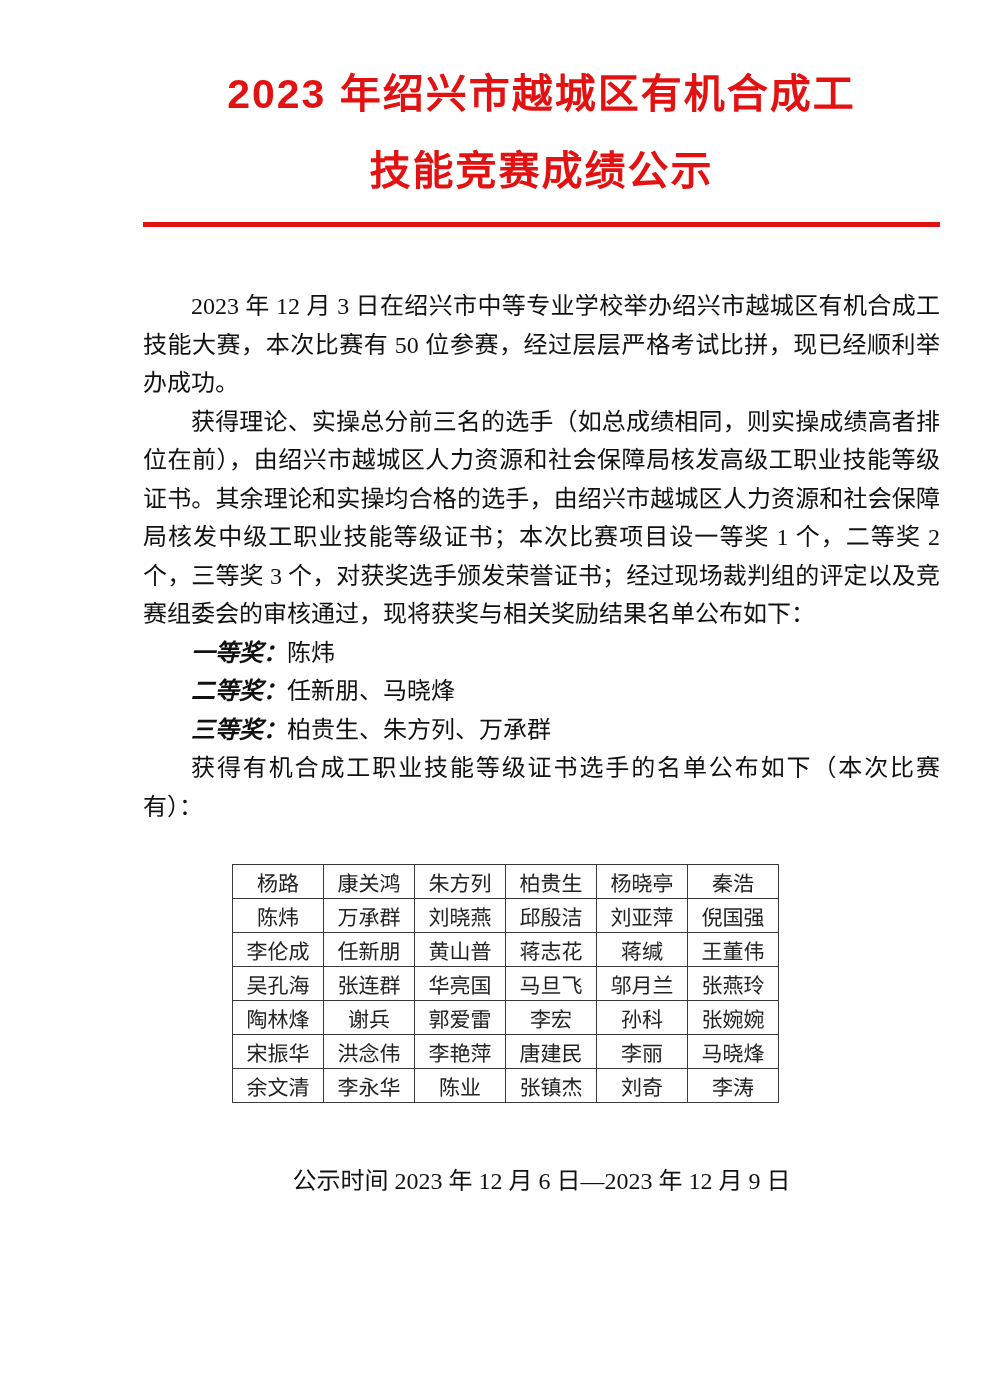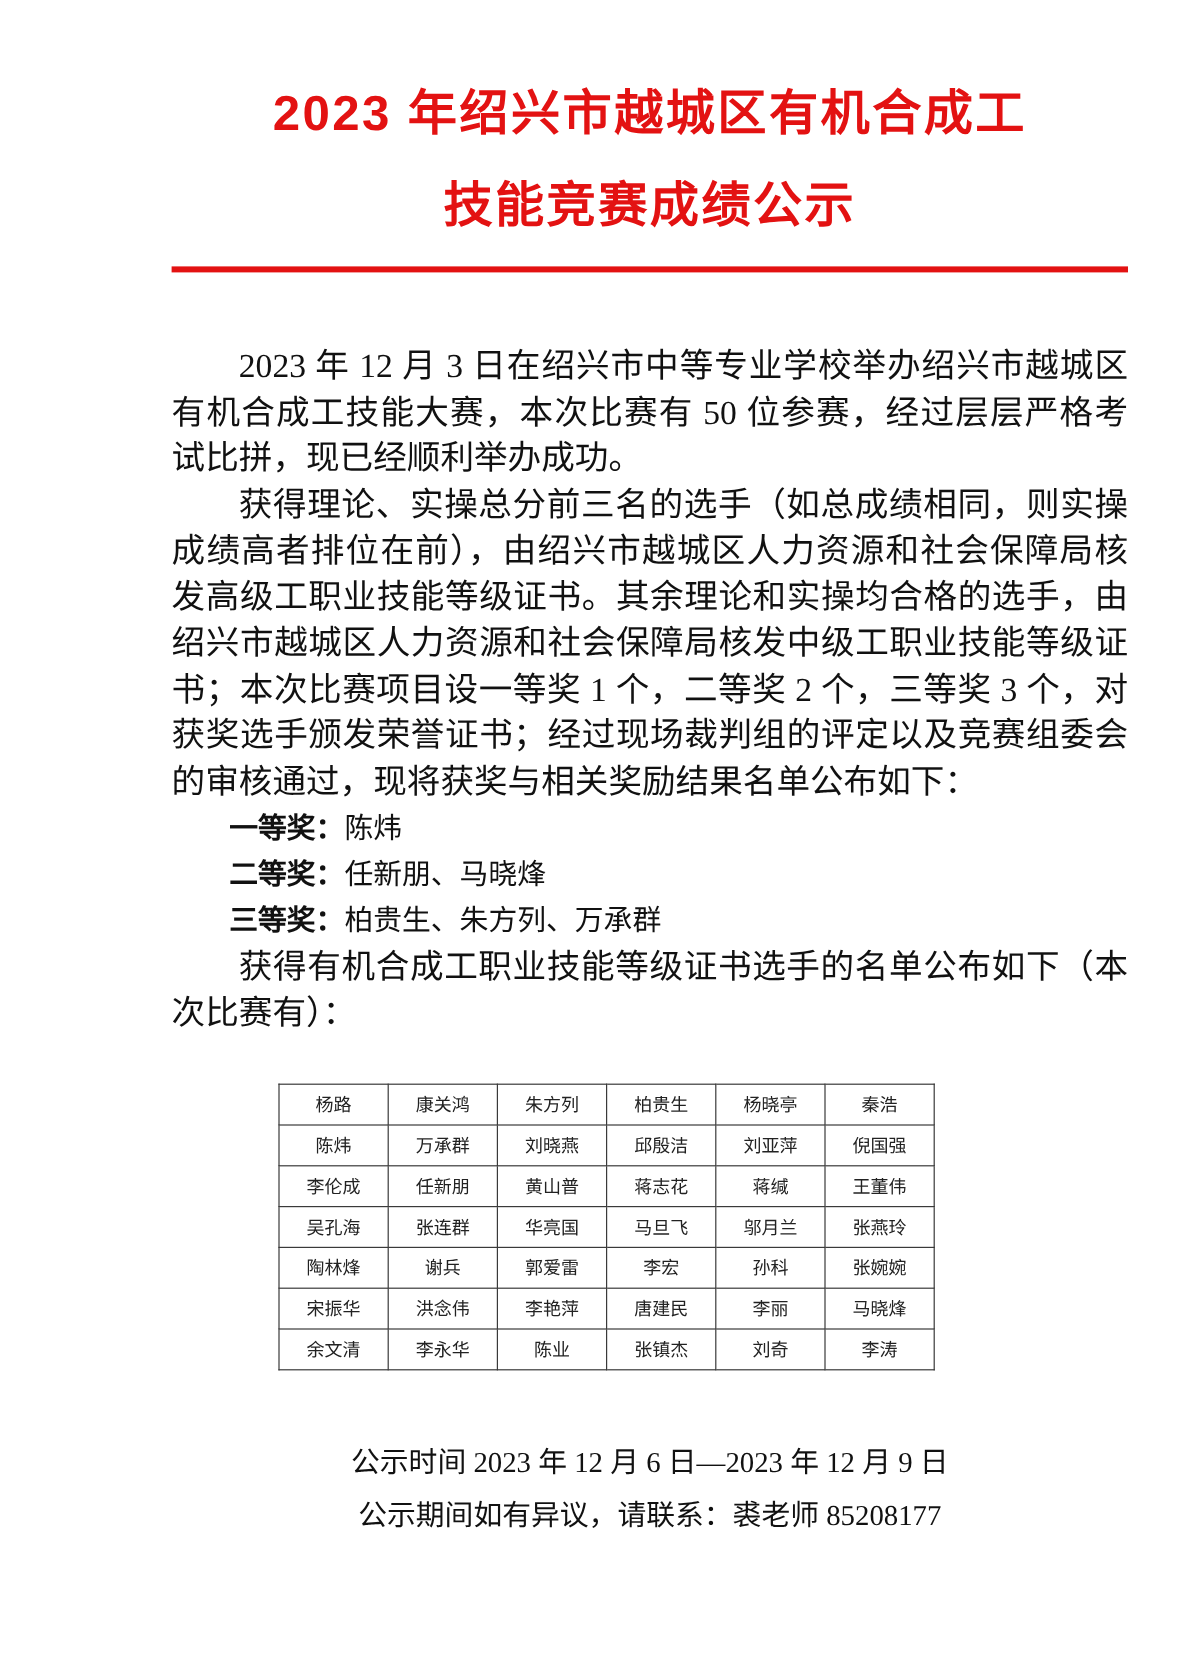--- a/index.html
+++ b/index.html
@@ -31,47 +31,47 @@
   .title-line { display: block; }
   .title-rule {
     height: 0;
     border-bottom: 5px solid #e31212;
     margin-top: 12px;
   }
   
   .doc-main { margin-top: 60px; }
   .para {
     margin: 0;
-    font-size: 28px;
+    font-size: 24px;
     line-height: 38.5px;
     text-align: justify;
     text-indent: 2em;
   }
   .award-line {
     margin: 0;
     font-size: 24px;
     line-height: 38.5px;
     text-indent: 2em;
   }
-  .award-line b { font-weight: bold; }
+  .award-line b { font-weight: bold; font-style: italic; }
   
   .name-table {
     border-collapse: collapse;
     table-layout: fixed;
     width: 540px;
     margin: 38px 0 0 89px;
   }
   .name-table td {
     border: 1.5px solid #3a3a3a;
     width: 90px;
     height: 33px;
     padding: 0;
     text-align: center;
     vertical-align: middle;
-    font-size: 15px;
+    font-size: 21px;
     color: #222222;
   }
   
   .doc-footer {
     margin-top: 56px;
     text-align: center;
     font-size: 24px;
   }
   .doc-footer p { margin: 0; line-height: 44px; }
 </style>
@@ -159,17 +159,16 @@
             <td>陈业</td>
             <td>张镇杰</td>
             <td>刘奇</td>
             <td>李涛</td>
           </tr>
         </tbody>
     </table>
 
     <footer class="doc-footer">
       <p>公示时间 2023 年 12 月 6 日—2023 年 12 月 9 日</p>
-      <p>公示期间如有异议，请联系：裘老师 85208177</p>
     </footer>
 
   </main>
 </div>
 
 </body></html>

